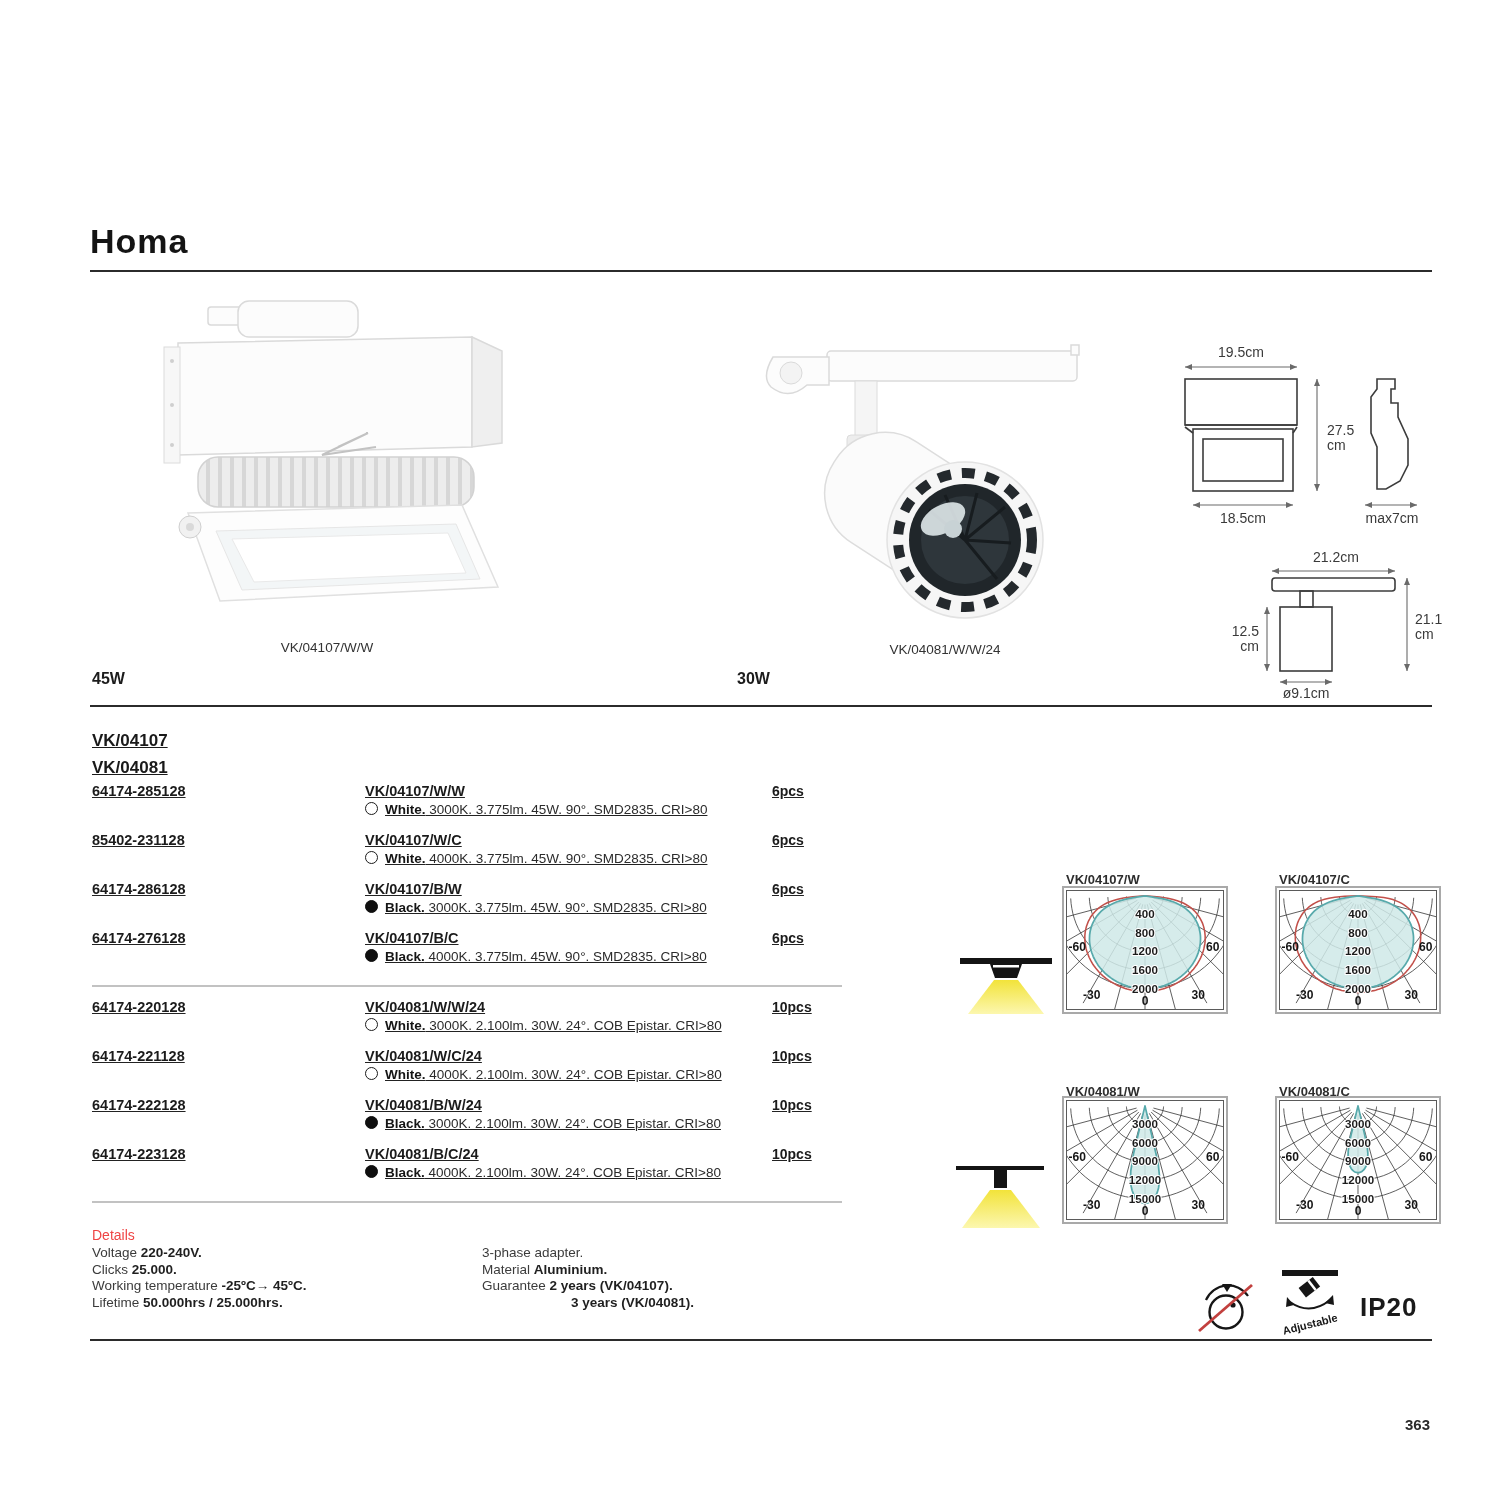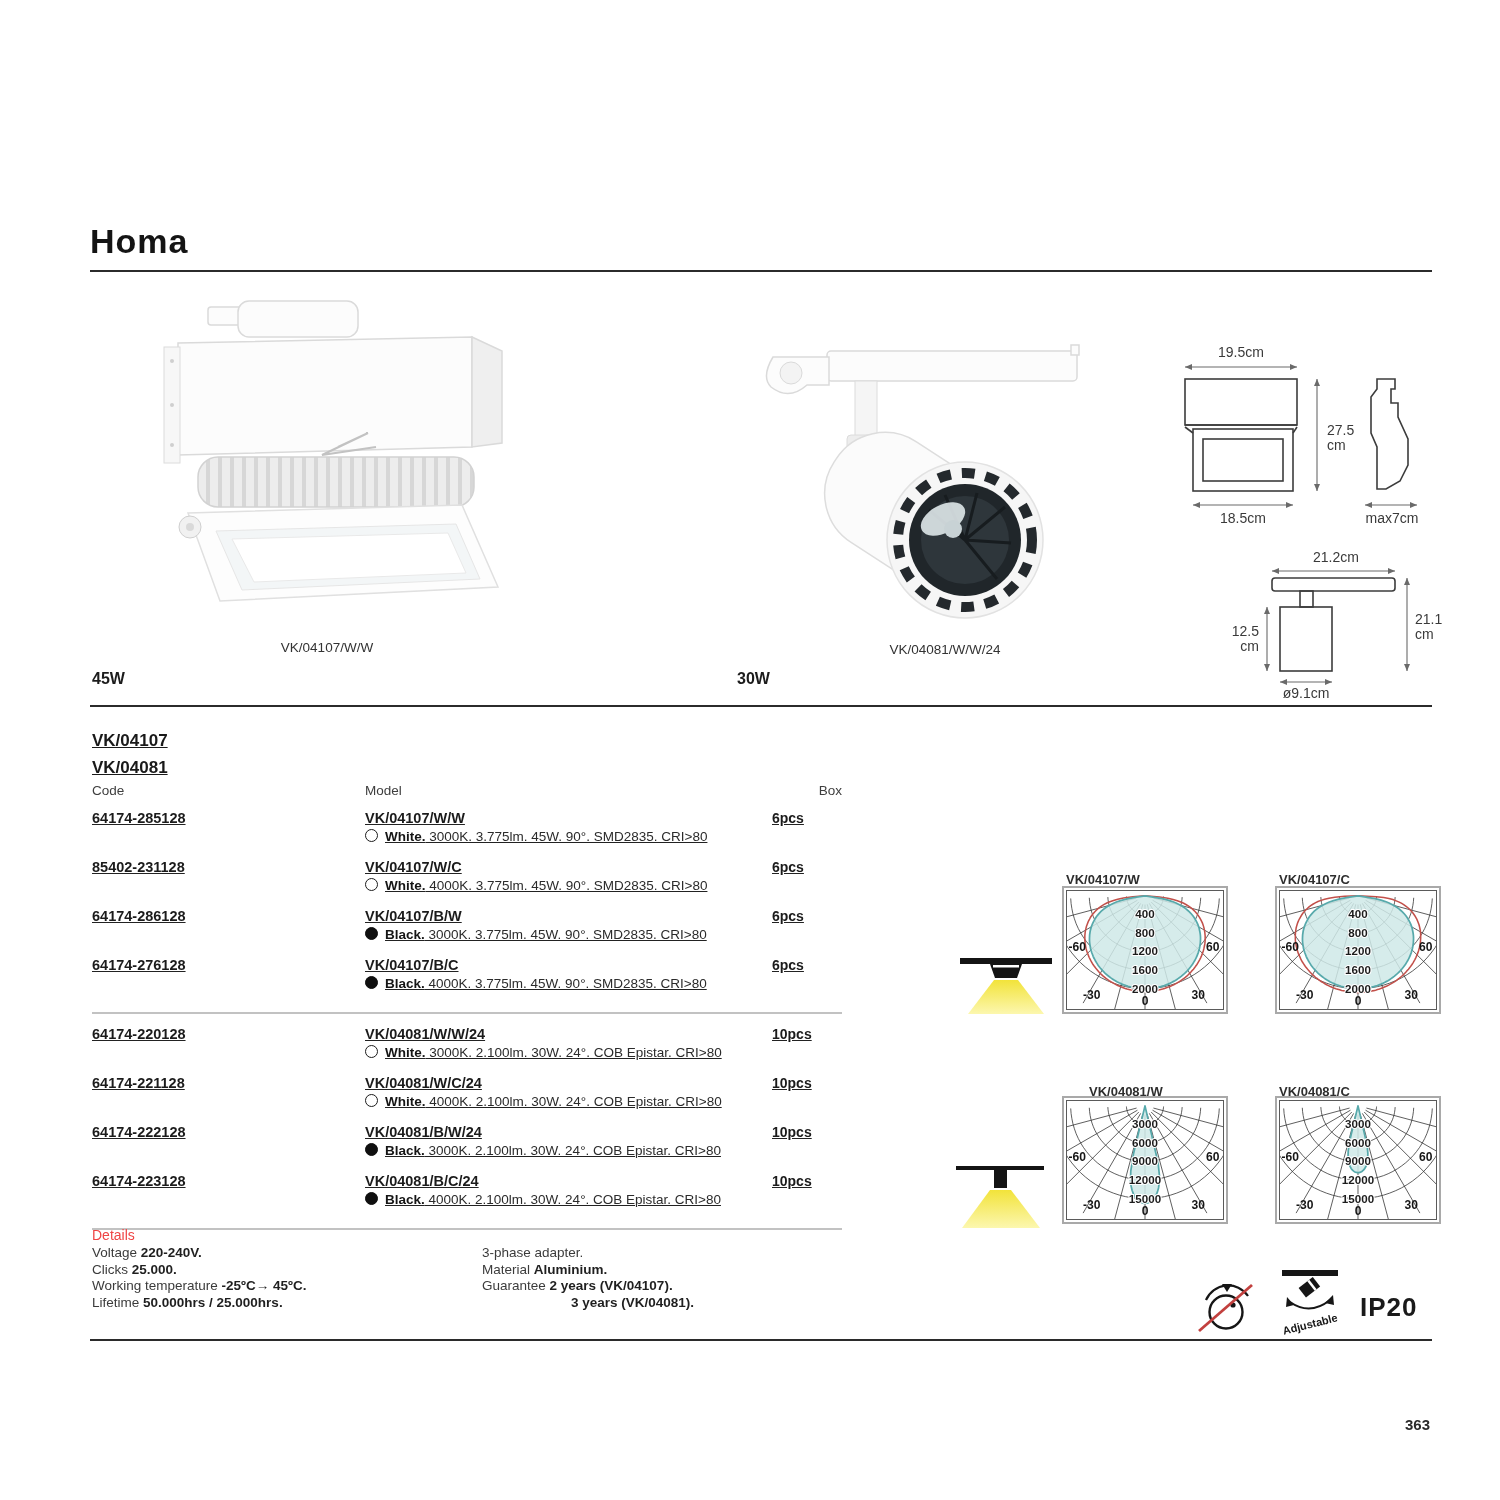--- a/index.html
+++ b/index.html
@@ -177,25 +177,20 @@
   <div class="abs watt" style="left:92px;top:670px;">45W</div>
   <div class="abs watt" style="left:737px;top:670px;">30W</div>
   <div class="abs rule" style="left:90px;top:705px;width:1342px;"></div>
 
   <div class="abs plinks">
     <a class="plink" href="#">VK/04107</a>
     <a class="plink" href="#">VK/04081</a>
   </div>
 
   <div class="abs ptable">
-    <div class="thead">
-      <span>Code</span>
-      <span>Model</span>
-      <span class="h-box">Box</span>
-    </div>
     <div class="tbody">
         <div class="trow">
           <div class="tcode">64174-285128</div>
           <div class="tmodel">VK/04107/W/W</div>
           <div class="tbox">6pcs</div>
           <div class="tdesc"><span class="swatch outline"></span><b>White.</b><span> 3000K. 3.775lm. 45W. 90°. SMD2835. CRI&gt;80</span></div>
         </div>
         <div class="trow">
           <div class="tcode">85402-231128</div>
           <div class="tmodel">VK/04107/W/C</div>
@@ -344,21 +339,21 @@
         <text x="80" y="66.6" class="prl">1200</text>
         <text x="80" y="85.8" class="prl">1600</text>
         <text x="80" y="105" class="prl">2000</text>
         <text x="25" y="112" class="pal">-30</text>
         <text x="80" y="118" class="pal">0</text>
         <text x="135" y="112" class="pal">30</text>
         <text x="10" y="62" class="pal">-60</text>
         <text x="150" y="62" class="pal">60</text>
       </svg>
     </div>
-  <div class="abs pchart-label" style="left:1066px;top:1084px;margin-left:23px;">VK/04081/W</div>
+  <div class="abs pchart-label" style="left:1066px;top:1084px;">VK/04081/W</div>
   <div class="abs pchart" style="left:1066px;top:1100px;">
       <svg viewBox="0 0 160 122">
         <path d="M71.3,7.3 L-43.6,38.1" class="pg"></path>
         <path d="M72.2,9.5 L-30.9,69.0" class="pg"></path>
         <path d="M73.6,11.4 L-10.5,95.5" class="pg"></path>
         <path d="M75.5,12.8 L16.0,115.9" class="pg"></path>
         <path d="M77.7,13.7 L46.9,128.6" class="pg"></path>
         <path d="M80.0,14.0 L80.0,133.0" class="pg"></path>
         <path d="M82.3,13.7 L113.1,128.6" class="pg"></path>
         <path d="M84.5,12.8 L144.0,115.9" class="pg"></path>

